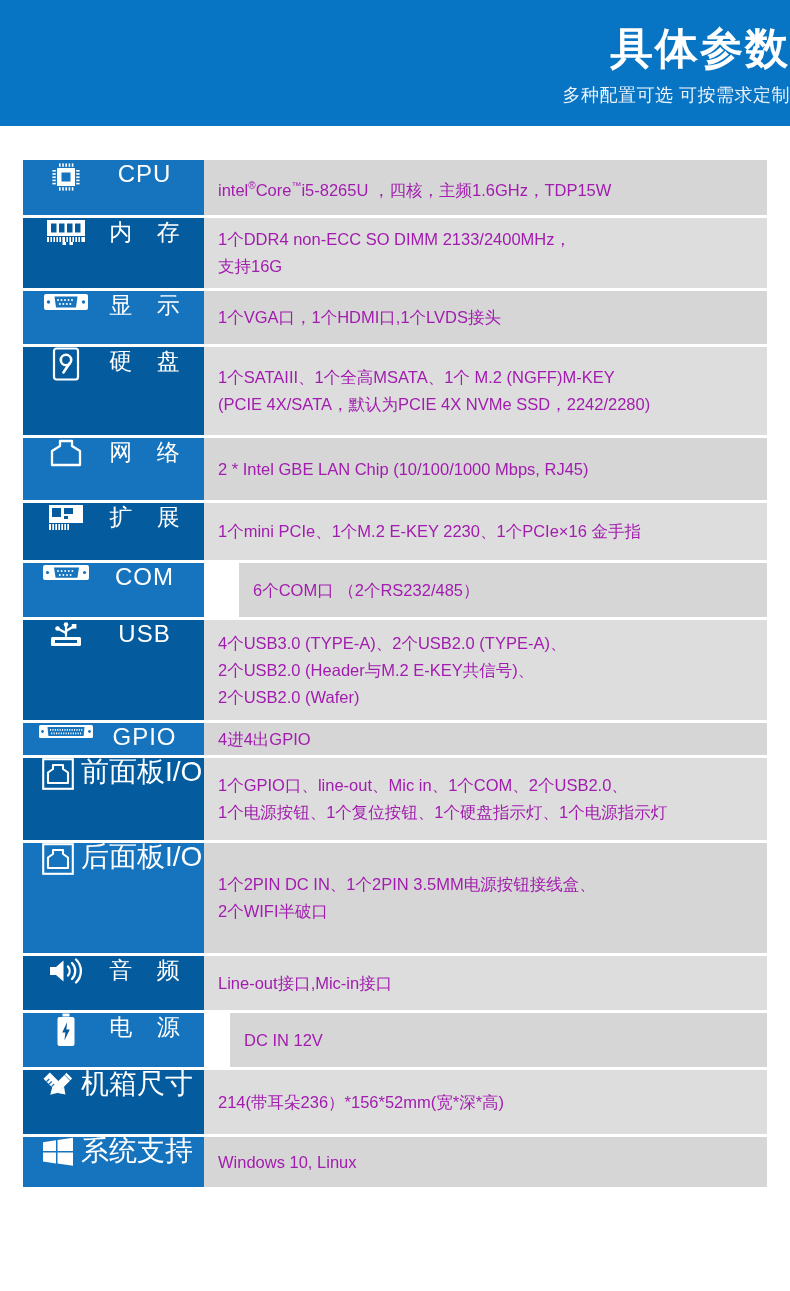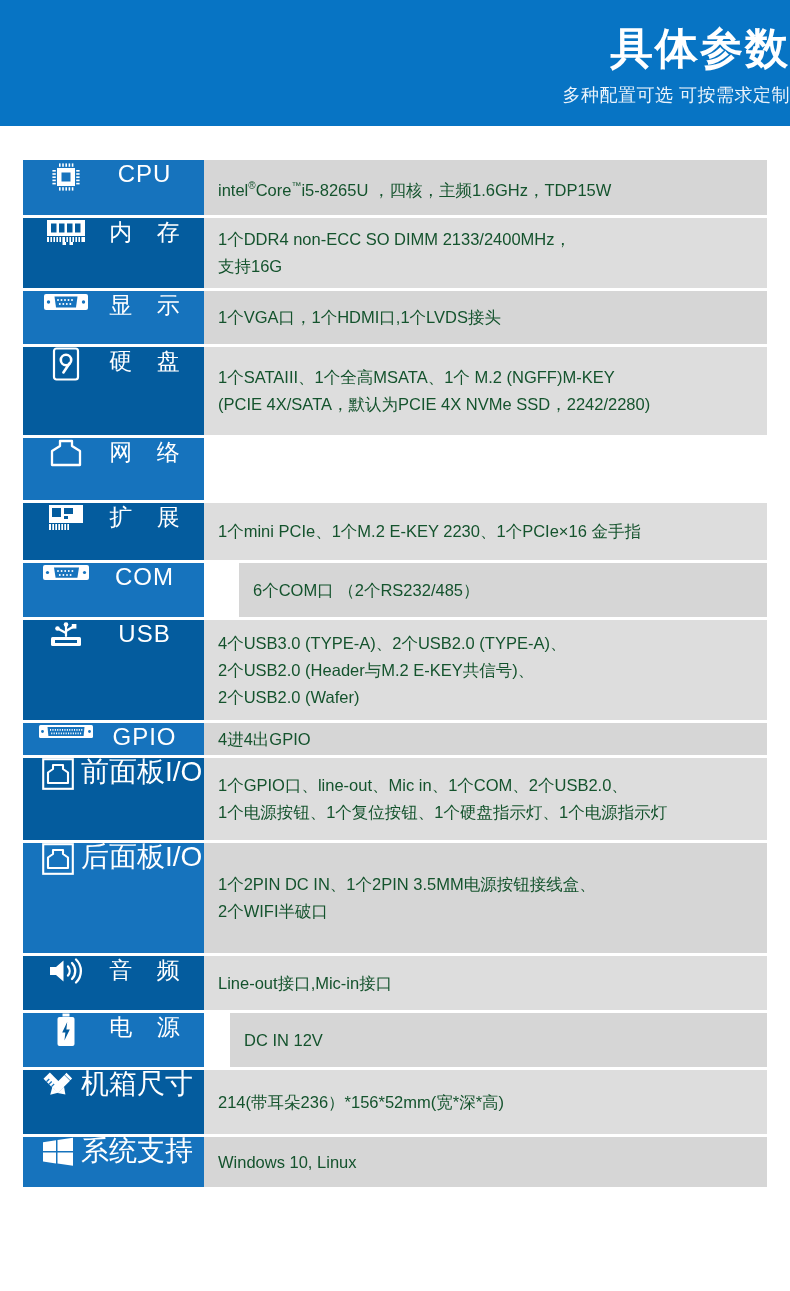--- a/index.html
+++ b/index.html
@@ -89,21 +89,21 @@
   .label-text.cjk-sp { letter-spacing: 9px; padding-left: 9px; }
   .label-text.tight  { letter-spacing: 0px; font-size: 28px; text-align: left; padding-left: 2px; }
   .label-text.lat    { letter-spacing: 1px; font-size: 24px; }
 
   .value-cell {
     flex: 1;
     display: flex;
     flex-direction: column;
     justify-content: center;
     padding: 6px 12px 6px 14px;
-    color: #14532d;
+    color: #a21caf;
     font-size: 16.5px;
     line-height: 27px;
   }
   .value-cell.g1 { background: #d6d6d6; }
   .value-cell.g2 { background: #dddddd; }
   .value-cell .vline { white-space: nowrap; }
 
   sup.reg { font-size: 10px; vertical-align: super; }
 </style>
 </head>
@@ -233,20 +233,23 @@
         </div>
       </div>
       <div class="row" style="height: 62px;">
         <div class="label-cell light">
           <div class="icon-box wide">
             <svg width="34" height="30" viewBox="0 0 34 30">
       <path d="M11 3 L23 3 L23 8 L31 13 L31 27 L3 27 L3 13 L11 8 Z" fill="none" stroke="#ffffff" stroke-width="2.3" stroke-linejoin="round"></path>
     </svg>
           </div>
           <div class="label-text cjk-sp">网 络</div>
+        </div>
+        <div class="value-cell g1">
+          <div class="vline">2 * Intel GBE LAN Chip (10/100/1000 Mbps, RJ45)</div>
         </div>
       </div>
       <div class="row" style="height: 57px;">
         <div class="label-cell dark">
           <div class="icon-box wide">
             <svg width="38" height="30" viewBox="0 0 38 30">
       <path d="M2 2 H36 V20 H2 Z" fill="#ffffff"></path>
       <rect x="5" y="5" width="9" height="9" fill="#045c9e"></rect>
       <rect x="17" y="5" width="9" height="6" fill="#045c9e"></rect>
       <rect x="17" y="13" width="4" height="3" fill="#045c9e"></rect>

